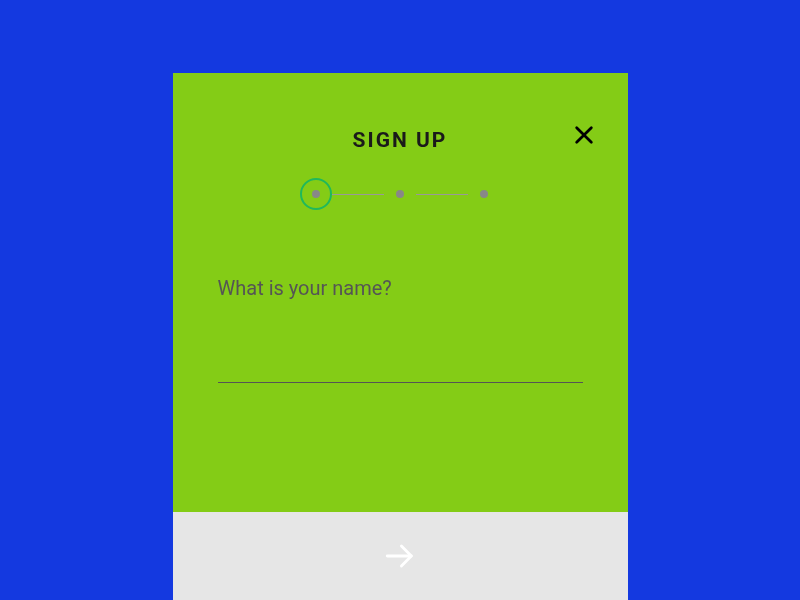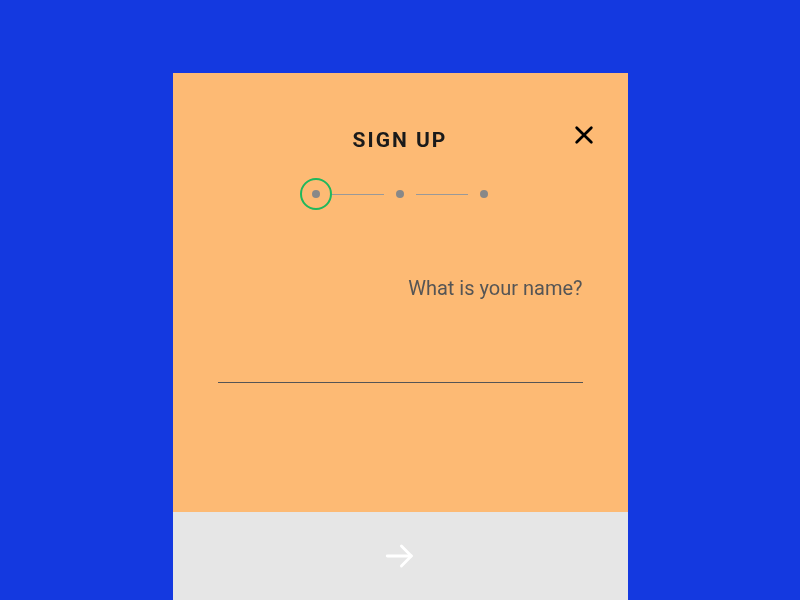--- a/index.html
+++ b/index.html
@@ -13,21 +13,21 @@
       background: #1439e0;
       font-family: -apple-system, BlinkMacSystemFont, "Segoe UI", Roboto, "Helvetica Neue", Arial, sans-serif;
       display: flex;
       justify-content: center;
       align-items: flex-end;
       overflow: hidden;
     }
     .card {
       width: 455px;
       height: 527px;
-      background: #fdba74;
+      background: #84cc16;
       position: relative;
       display: flex;
       flex-direction: column;
     }
     .header {
       position: relative;
       padding-top: 55px;
       text-align: center;
     }
     .title {
@@ -91,21 +91,20 @@
     }
     .content {
       padding: 78px 45px 0 45px;
       flex: 1;
     }
     .question {
       font-size: 20px;
       color: #555;
       font-weight: 400;
       margin-bottom: 45px;
-      text-align: right;
     }
     .name-input {
       width: 100%;
       border: none;
       border-bottom: 1px solid #555;
       font-size: 18px;
       padding: 8px 0;
       outline: none;
       background: transparent;
       color: #333;

